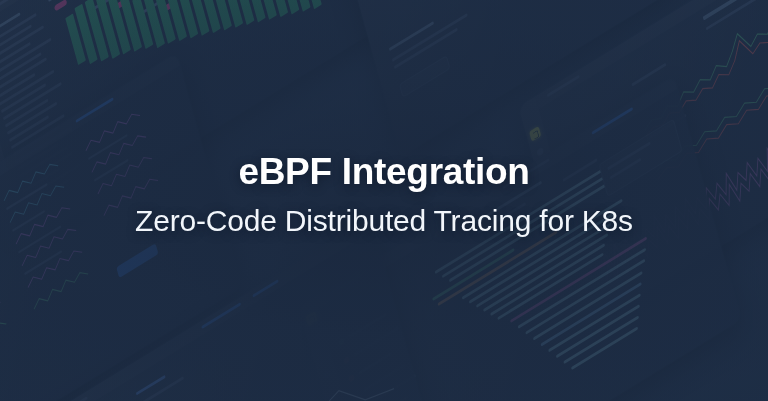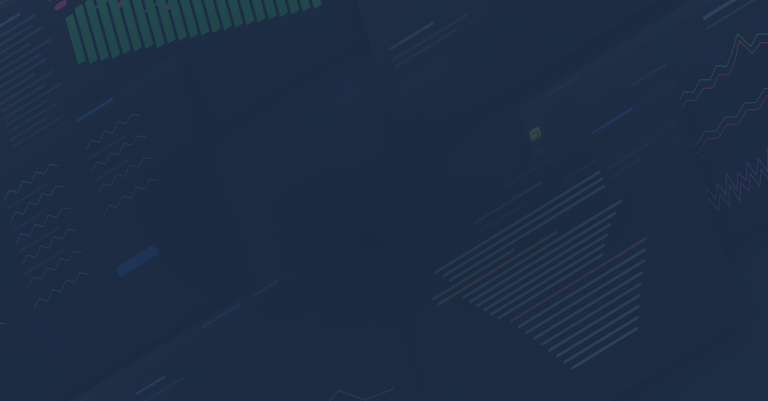--- a/index.html
+++ b/index.html
@@ -341,14 +341,18 @@
 
     <svg style="position:absolute;left:56px;top:58px;" width="320" height="150" viewBox="0 0 320 150">
       <polyline fill="none" stroke="#8fa8c0" stroke-width="1.2" opacity=".7" points="0,30 24,34 48,28 72,48 96,52 120,46 144,70 168,74 192,66 216,92 240,96 264,88 288,112 320,118"></polyline>
       <polyline fill="none" stroke="#b05ca8" stroke-width="1.2" points="0,62 24,66 48,60 72,82 96,86 120,80 144,102 168,106 192,98 216,120 240,124 264,116 288,136 320,142"></polyline>
     </svg>
 
   </div>
 
   <div id="wash"></div>
 
+  <div id="copy">
+    <h1 id="title">eBPF Integration</h1>
+    <p id="subtitle">Zero-Code Distributed Tracing for K8s</p>
+  </div>
 
 </div>
 
 </body></html>

